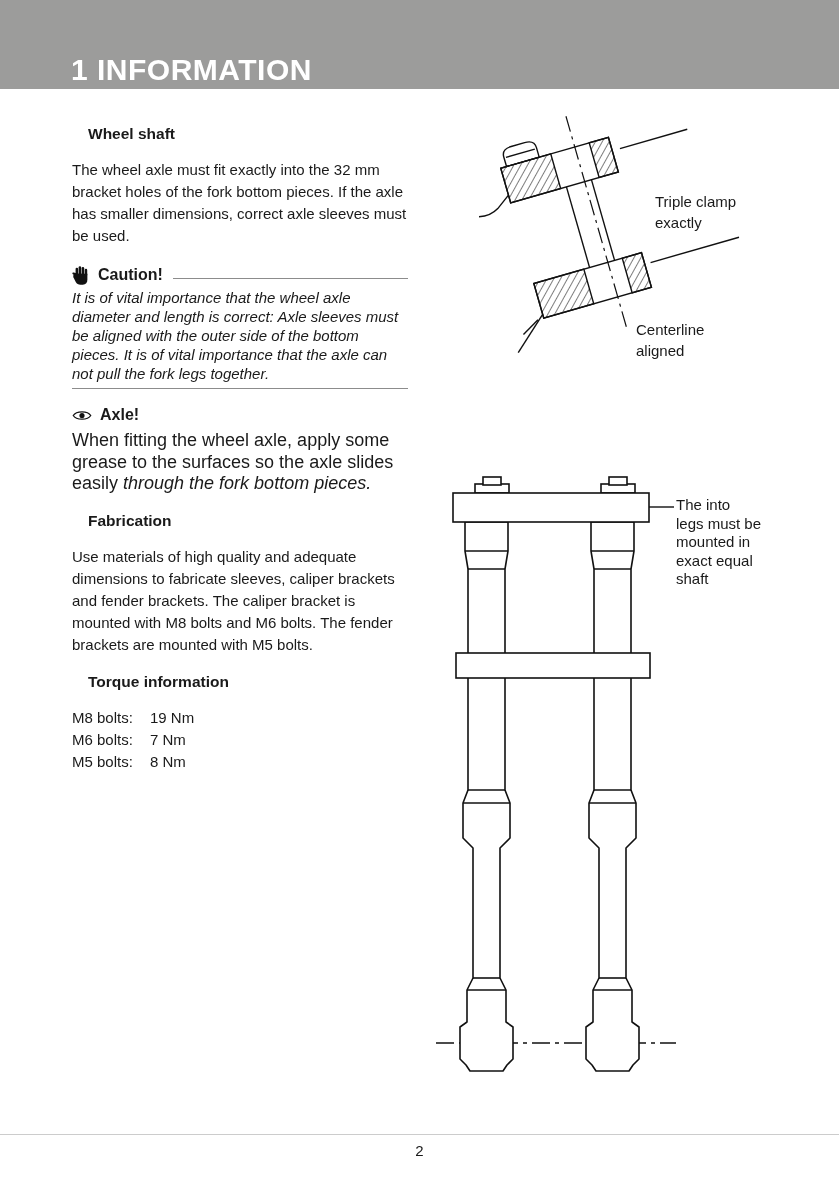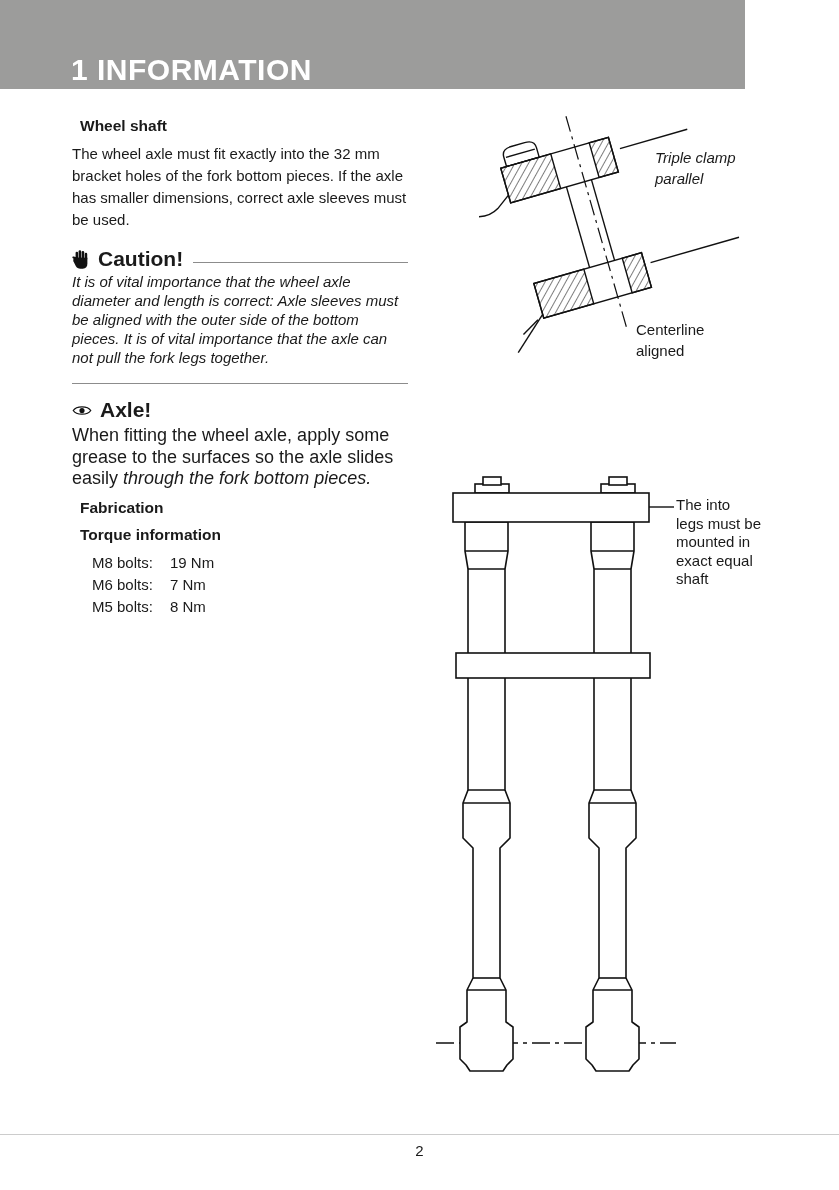--- a/index.html
+++ b/index.html
@@ -1,50 +1,50 @@
 <!DOCTYPE html>
 <html><head>
 <meta charset="utf-8">
 <style>
   html,body{margin:0;padding:0;background:#fff;}
   #page{
     position:relative;width:839px;height:1190px;background:#fff;overflow:hidden;
     font-family:"Liberation Sans","DejaVu Sans",sans-serif;color:#1a1a1a;
   }
   
-  .banner{position:absolute;left:0;top:0;width:745px;height:89px;background:#9c9c9b;}
+  .banner{position:absolute;left:0;top:0;width:839px;height:89px;background:#9c9c9b;}
   .banner h1{
     position:absolute;left:71px;bottom:2px;margin:0;
     font-size:30px;font-weight:bold;color:#ffffff;letter-spacing:0.5px;
   }
   
   .col{position:absolute;left:72px;top:108px;width:336px;}
-  h3.subhead{margin:8px;font-size:15.5px;font-weight:bold;line-height:19px;}
+  h3.subhead{margin:16px;font-size:15.5px;font-weight:bold;line-height:19px;}
   p.body{margin:0;font-size:15px;line-height:22px;}
   .icon-heading{display:flex;align-items:center;margin:0;}
-  .icon-heading .ht{font-size:21px;font-weight:bold;line-height:24px;margin-left:8px;}
+  .icon-heading .ht{font-size:16px;font-weight:bold;line-height:24px;margin-left:8px;}
   .icon-heading .rule{flex:1;height:0;border-top:1px solid #8c8c8c;margin-left:10px;margin-top:6px;}
   .caution-body{
     margin:1px 0 0 0;font-size:15px;font-style:italic;line-height:19px;
-    border-bottom:1px solid #8c8c8c;padding-bottom:16px;
+    border-bottom:1px solid #8c8c8c;padding-bottom:5px;
   }
   .note-body{margin:3px 0 0 0;font-size:18px;line-height:21.5px;}
   .note-body .it{font-style:italic;}
   .mt-wheelp{margin-top:5px;}
   .mt-caution{margin-top:16px;}
   .mt-note{margin-top:14px;}
   .mt-fabh{margin-top:13px;}
   .mt-fabp{margin-top:7px;}
   .mt-torqh{margin-top:14px;}
   .torque-rows{margin-top:4px;font-size:15px;line-height:22px;}
-  .torque-row .tlabel{display:inline-block;width:78px;margin-left:20px;}
+  .torque-row .tlabel{display:inline-block;width:78px;}
   
   .fig{position:absolute;}
   .fig-label{position:absolute;font-size:15px;line-height:21px;}
-  .fig-label.italic{font-style:italic;}
+  .fig-label.italic{margin-top:44px;}
   #fork-label{line-height:18.5px;}
   
   .footer-rule{position:absolute;left:0;top:1134px;width:839px;height:1px;background:#cccccc;}
   .page-num{position:absolute;left:0;top:1142px;width:839px;text-align:center;font-size:15px;}
   svg{display:block;}
 </style>
 </head>
 <body>
 
 <div id="page">
@@ -81,20 +81,21 @@
         <svg width="20" height="13" viewBox="0 0 24 14" aria-hidden="true">
           <path d="M1.5,7 C5.2,1.1 18.8,1.1 22.5,7 C18.8,12.9 5.2,12.9 1.5,7 Z" fill="none" stroke="#111111" stroke-width="1.5"></path>
           <circle cx="12" cy="7" r="3.1" fill="#111111"></circle>
         </svg>
       </span>
       <span class="ht">Axle!</span>
     </div>
     <p class="note-body"><span>When fitting the wheel axle, apply some grease to the surfaces so the axle slides easily </span><span class="it">through the fork bottom pieces.</span></p>
 
     <h3 class="subhead mt-fabh">Fabrication</h3>
+    <p class="body mt-fabp">Use materials of high quality and adequate dimensions to fabricate sleeves, caliper brackets and fender brackets. The caliper bracket is mounted with M8 bolts and M6 bolts. The fender brackets are mounted with M5 bolts.</p>
 
     <h3 class="subhead mt-torqh">Torque information</h3>
     <div class="torque-rows">
       <div class="torque-row">
         <span class="tlabel">M8 bolts:</span><span>19 Nm</span>
       </div>
       <div class="torque-row">
         <span class="tlabel">M6 bolts:</span><span>7 Nm</span>
       </div>
       <div class="torque-row">
@@ -131,21 +132,21 @@
         <line x1="160" y1="54" x2="230" y2="54"></line>
         <line x1="158" y1="172" x2="250" y2="172"></line>
         <path d="M40,68 l-14,10 q-10,6 -23,2"></path>
         <line x1="40" y1="192" x2="6" y2="222"></line>
         <line x1="34" y1="196" x2="16" y2="206"></line>
       </g>
     </svg>
   </div>
   <div class="fig-label italic" style="left:655px;top:147px;">
     <div>Triple clamp</div>
-    <div>parallel</div>
+    <div>exactly</div>
   </div>
   <div class="fig-label" style="left:636px;top:319px;">
     <div>Centerline</div>
     <div>aligned</div>
   </div>
 
   <div class="fig" style="left:430px;top:460px;">
     <svg width="250" height="620" viewBox="0 0 250 620">
       <defs>
         <g id="leg" stroke="#111" stroke-width="1.6" stroke-linejoin="round">

